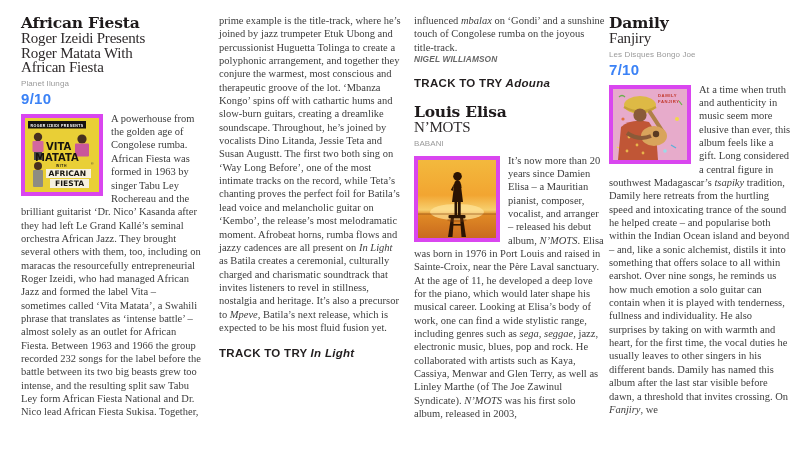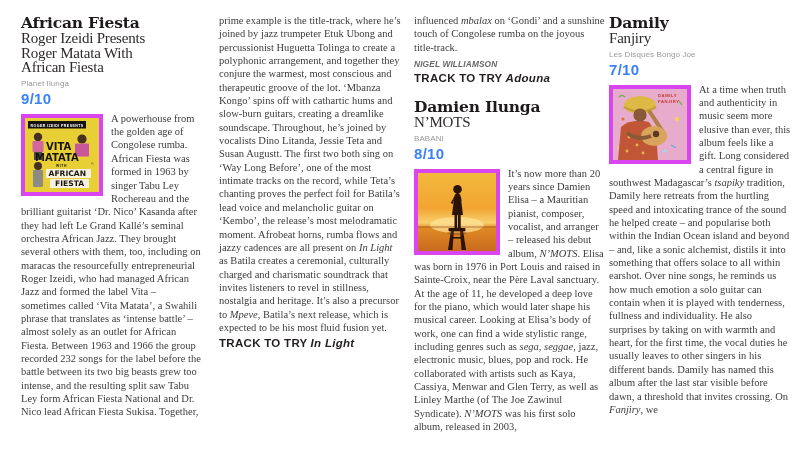--- a/index.html
+++ b/index.html
@@ -16,22 +16,22 @@
   .rec-label{font:8px/10px "Liberation Sans",sans-serif;color:#9a9a9a;margin-top:4px;letter-spacing:0.1px;}
   .rating{font:bold 15px/16px "Liberation Sans",sans-serif;color:#3b82f6;margin-top:2px;letter-spacing:0.3px;}
 
   .body{font:10.5px/13.35px "Liberation Serif",serif;color:#3c3c3c;margin-top:5px;}
   .body p{margin:0;}
   .body i{font-style:italic;}
 
   .cover{float:left;margin:2px 8px 3px 0;line-height:0;border:4px solid #d946ef;background:#fff;}
   .cover svg{display:block;}
 
-  .byline{font:italic bold 8.3px/10px "Liberation Sans",sans-serif;color:#686868;margin-top:5px;letter-spacing:0.15px;}
-  .track{font:bold 11.5px/14px "Liberation Sans",sans-serif;color:#221e1f;margin-top:2px;letter-spacing:0.3px;}
+  .byline{font:italic bold 8.3px/10px "Liberation Sans",sans-serif;color:#686868;letter-spacing:0.15px;}
+  .track{font:bold 11.5px/14px "Liberation Sans",sans-serif;color:#221e1f;margin-top:12px;letter-spacing:0.3px;}
   .track i{margin-left:3px;font-style:italic;}
   .review-header{margin-top:13px;}
 </style>
 </head>
 <body>
 
 <div class="page">
 
   <section class="col" id="col1">
     <h2 class="artist">African Fiesta</h2>
@@ -81,24 +81,23 @@
   <section class="col" id="col3">
     <div class="body" style="margin-top:0;">
       <p><span>influenced </span><i>mbalax</i><span> on ‘Gondi’ and a sunshine touch of Congolese rumba on the joyous title-track.</span></p>
     </div>
     <div class="byline">NIGEL WILLIAMSON</div>
     <div class="track">
       <span>TRACK TO TRY</span><i>Adouna</i>
     </div>
 
     <div class="review-header">
-      <h2 class="artist">Damien Ilunga</h2>
+      <h2 class="artist">Louis Elisa</h2>
       <div class="album-line">N’MOTS</div>
       <div class="rec-label">BABANI</div>
-      <div class="rating">8/10</div>
     </div>
     <div class="body">
       <span class="cover">
         <svg width="78" height="78" viewBox="0 0 78 78">
           <defs>
             <linearGradient id="sky2" x1="0" y1="0" x2="0" y2="1">
               <stop offset="0" stop-color="#f3b93d"></stop>
               <stop offset="0.45" stop-color="#f2a531"></stop>
               <stop offset="0.64" stop-color="#f7cf6e"></stop>
               <stop offset="0.70" stop-color="#e08a25"></stop>

